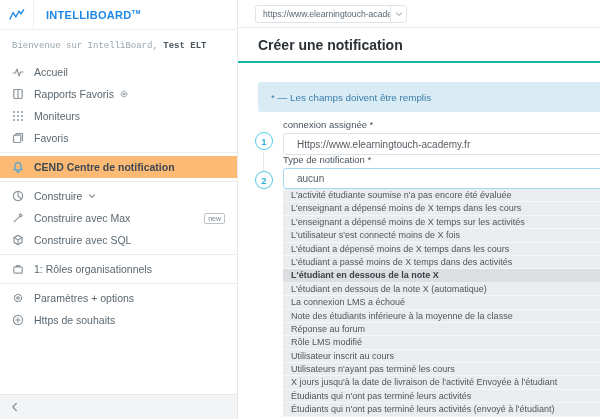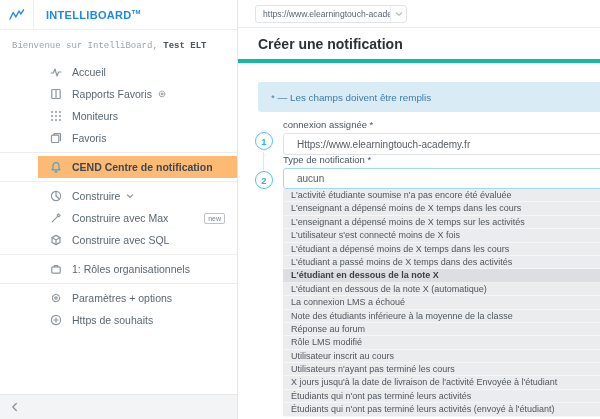--- a/index.html
+++ b/index.html
@@ -9,41 +9,41 @@
 
   
   .sidebar { position:relative; width:238px; flex:0 0 238px; background:#fff; border-right:1px solid #e5e7e9; height:100%; }
   .sb-header { height:30px; display:flex; align-items:center; border-bottom:1px solid #edeff0; }
   .sb-logo { width:34px; height:30px; display:flex; align-items:center; justify-content:center; border-right:1px solid #edeff0; }
   .brand { color:#1e88e5; font-weight:bold; font-size:11px; letter-spacing:.3px; margin-left:12px; }
   .brand sup { font-size:6px; }
   .welcome { padding:11px 12px 6px 12px; font-size:9px; color:#9aa5ad;font-family:Liberation Mono, monospace; }
   .welcome b { color:#4a545c; }
   .nav { margin-top:4px; }
-  .nav-item { position:relative; display:flex; align-items:center; height:22px; padding:0 12px; font-size:10.5px; color:#5b6770; cursor:pointer;margin-left:38px; }
+  .nav-item { position:relative; display:flex; align-items:center; height:22px; padding:0 12px; font-size:10.5px; color:#5b6770; cursor:pointer; }
   .nav-item .icon { width:12px; height:12px; margin-right:10px; flex:0 0 12px; display:flex; align-items:center; justify-content:center; }
   .nav-item.active { background:#fdba74; color:#3c4852; font-weight:bold; }
   .nav-divider { border-top:1px solid #ededee; margin:3px 0; }
   .chev { margin-left:6px; display:inline-flex; }
   .gear-after { margin-left:5px; display:inline-flex; }
   .badge-new { margin-left:auto; font-size:7px; color:#7b858c; border:1px solid #bcc2c7; border-radius:2px; padding:0px 3px; line-height:9px; background:#fff; }
   .collapse-bar { position:absolute; left:0; bottom:0; width:100%; height:25px; background:#f3f4f5; border-top:1px solid #e5e7e9; display:flex; align-items:center; padding-left:10px; cursor:pointer; }
 
   svg.ic { stroke:#8e979e; fill:none; stroke-width:1.2; stroke-linecap:round; stroke-linejoin:round; }
   .active svg.ic { stroke:#4aa3d8; }
   svg.dots { fill:#8e979e; stroke:none; }
 
   
   .main { position:relative; flex:1; height:100%; overflow:hidden; background:#fff; }
   .top-bar { height:28px; border-bottom:1px solid #e9ebec; display:flex; align-items:center; background:#fff; }
   .site-select { margin-left:17px; height:18px; width:152px; border:1px solid #e1e4e6; border-radius:3px; display:flex; align-items:center; background:#fff; cursor:pointer; }
   .site-select .val { flex:1; font-size:8.6px; color:#5a6672; padding-left:7px; white-space:nowrap; overflow:hidden; }
   .site-select .car { width:16px; height:100%; border-left:1px solid #e9ebec; display:flex; align-items:center; justify-content:center; }
 
-  .title-row { height:35px; border-bottom:4px solid #14b8a6; display:flex; align-items:center; padding-left:20px; }
+  .title-row { height:35px; border-bottom:2px solid #14b8a6; display:flex; align-items:center; padding-left:20px; }
   .page-title { font-size:14px; font-weight:bold; color:#2b3136; }
 
   .content { padding:19px 0 0 20px; }
   .alert { width:calc(100% + 10px); height:30px; background:#d9ecf6; border-radius:3px; display:flex; align-items:center; padding-left:13px; font-size:9.8px; color:#3a7ca8; }
 
   .form-area { position:relative; margin-top:8px; padding-left:25px; }
   .f-label { font-size:9.5px; color:#4a5560; height:10px; line-height:10px; }
   .f-input { display:block; width:calc(100% + 30px); height:22px; border:1px solid #dfe1e3; border-radius:3px; background:#fff; font-family:"Liberation Sans",sans-serif; font-size:10px; color:#555c63; padding:0 0 0 13px; margin-top:3px; outline:none; }
   .f-input.focused { border-color:#a5d7ee; height:21px; }
   .lbl2 { }

